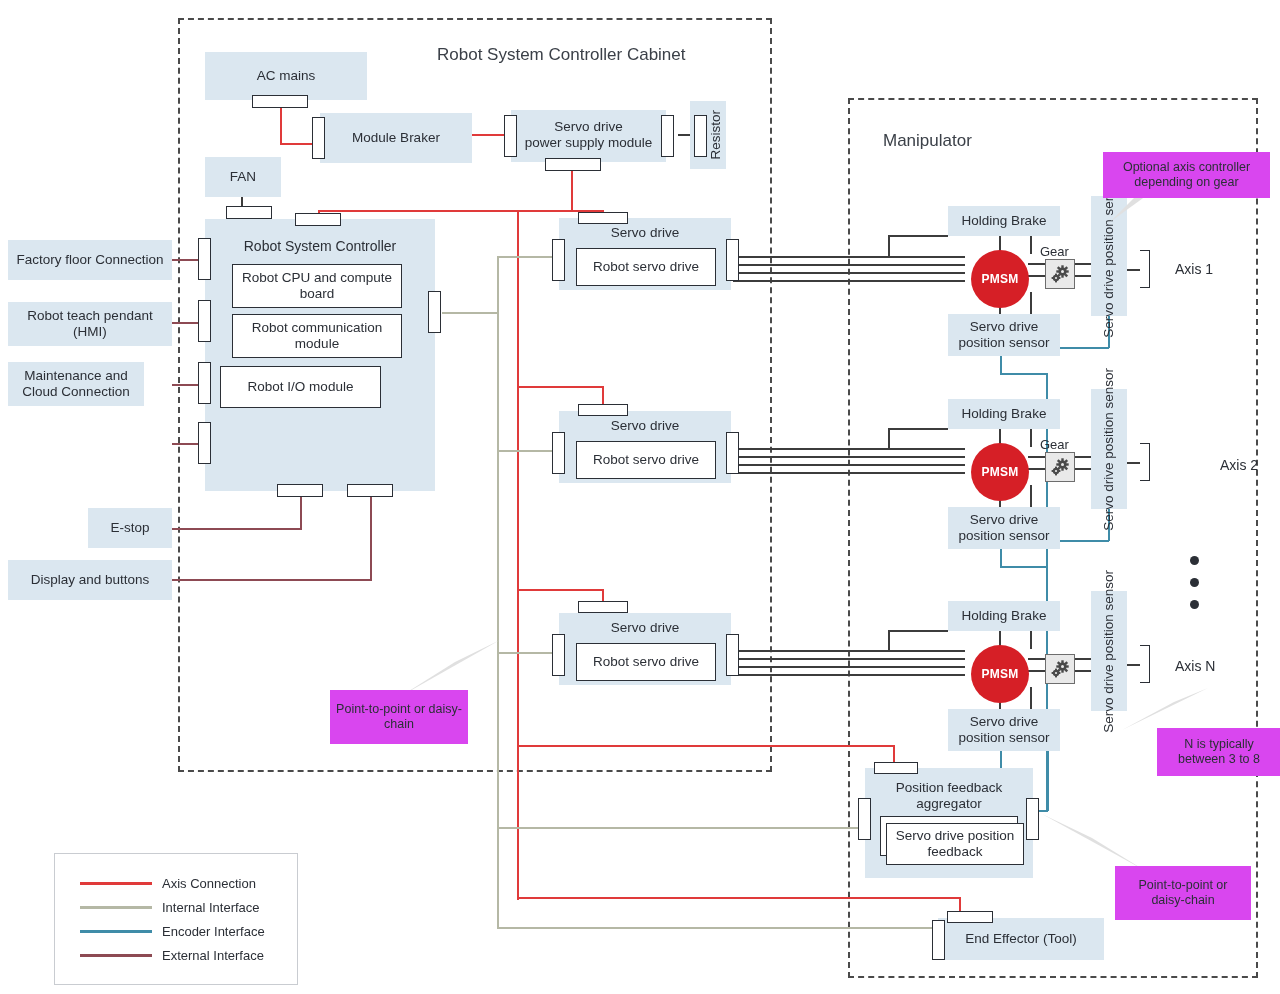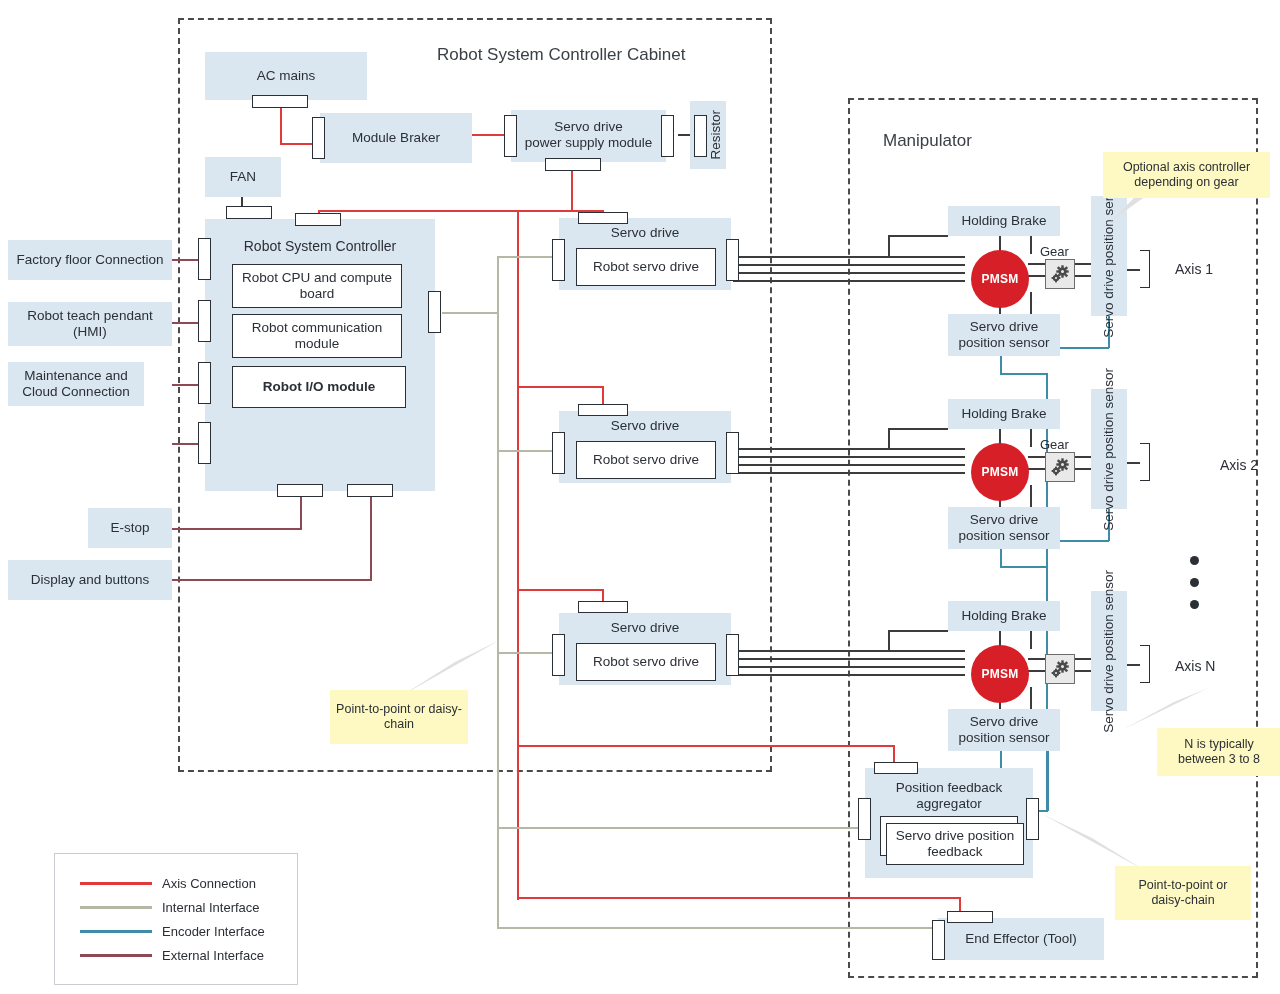--- a/index.html
+++ b/index.html
@@ -28,21 +28,21 @@
 
   
   .w{position:absolute;background:#8b8f7a;}
   .w-power{background:#e03a3a;}
   .w-internal{background:#b5b8a5;}
   .w-encoder{background:#3f8ca8;}
   .w-external{background:#8d4a53;}
   .w-black{background:#3c3c3c;}
 
   
-  .callout{position:absolute;background:#fef9c3;color:#2b2f36;font-size:12.5px;
+  .callout{position:absolute;background:#d946ef;color:#2b2f36;font-size:12.5px;
            line-height:1.22;text-align:center;display:flex;align-items:center;
            justify-content:center;padding:3px 6px;}
 
   
   .vert{writing-mode:vertical-rl;transform:rotate(180deg);white-space:nowrap;}
 
   
   .motor{border-radius:50%;background:#d61f26;color:#ffffff;font-weight:bold;font-size:12px;
          display:flex;align-items:center;justify-content:center;letter-spacing:.2px;}
 
@@ -226,21 +226,21 @@
   <div class="abs port" style="left:428px;top:291px;width:13px;height:42px;"></div>
   <div class="abs port" style="left:277px;top:484px;width:46px;height:13px;"></div>
   <div class="abs port" style="left:347px;top:484px;width:46px;height:13px;"></div>
 
   <div class="abs wbox" style="left:232px;top:264px;width:170px;height:44px;">
     <span>Robot CPU and compute board</span>
   </div>
   <div class="abs wbox" style="left:232px;top:314px;width:170px;height:44px;">
     <span>Robot communication module</span>
   </div>
-  <div class="abs wbox" style="left:232px;top:366px;width:174px;height:42px;font-weight:bold;">
+  <div class="abs wbox" style="left:220px;top:366px;width:161px;height:42px;">
     <span>Robot I/O module</span>
   </div>
 
   <div class="abs blk top" style="left:559px;top:218px;width:172px;height:72px;">
     <span class="blk-label" style="top:7px;">Servo drive</span>
   </div>
   <div class="abs port" style="left:578px;top:212px;width:50px;height:12px;"></div>
   <div class="abs port" style="left:552px;top:239px;width:13px;height:42px;"></div>
   <div class="abs port" style="left:726px;top:239px;width:13px;height:42px;"></div>
   <div class="abs wbox" style="left:576px;top:248px;width:140px;height:38px;">

